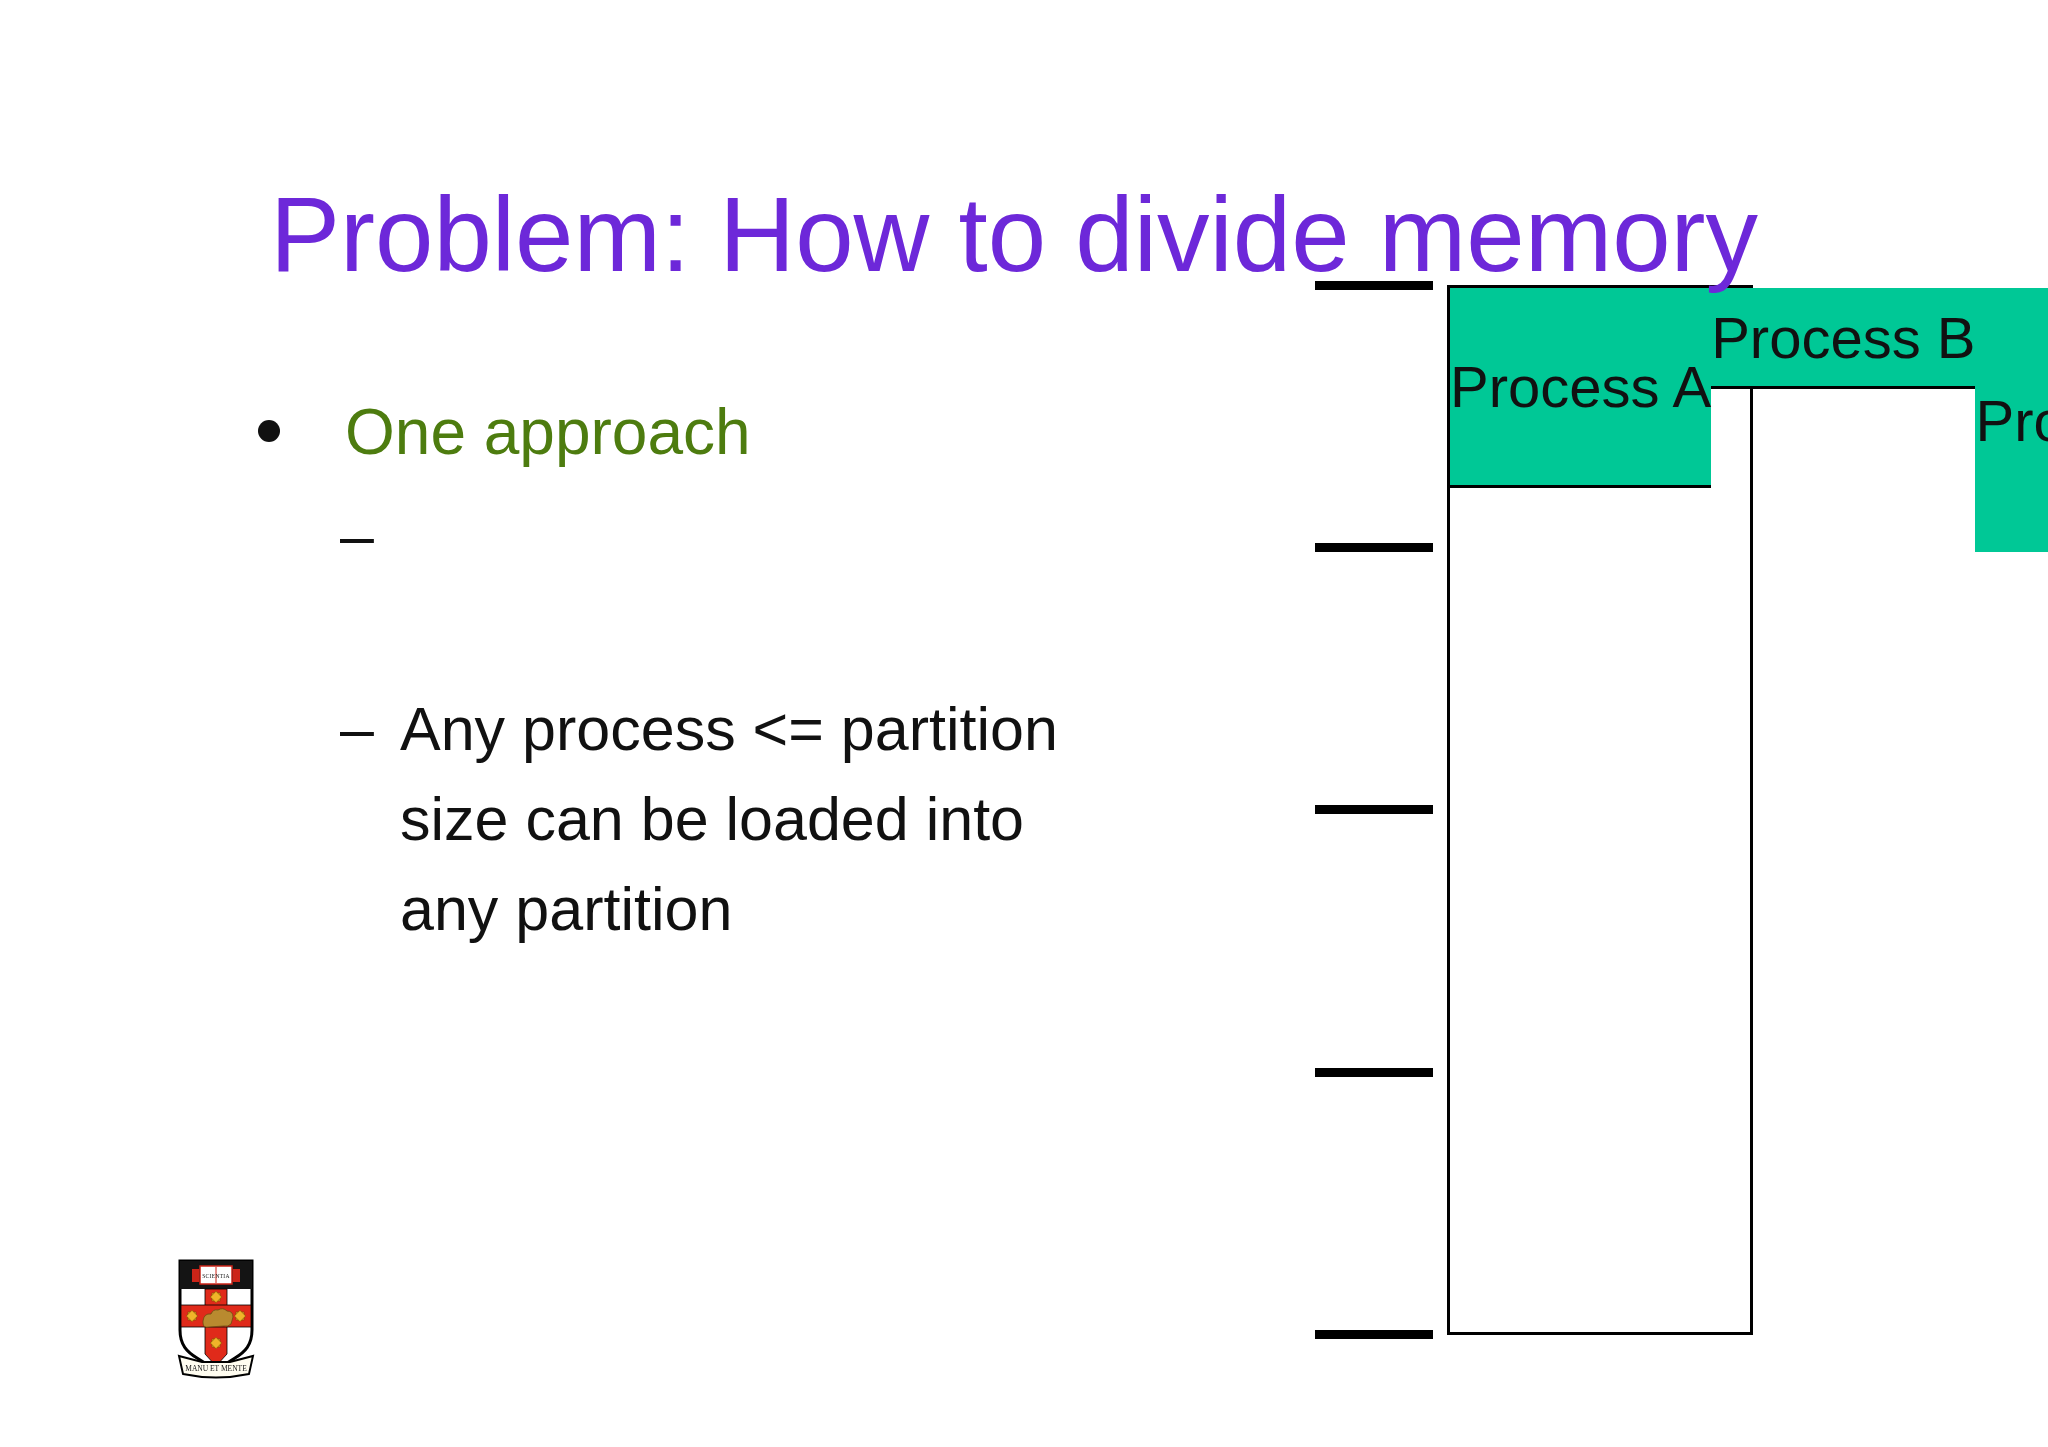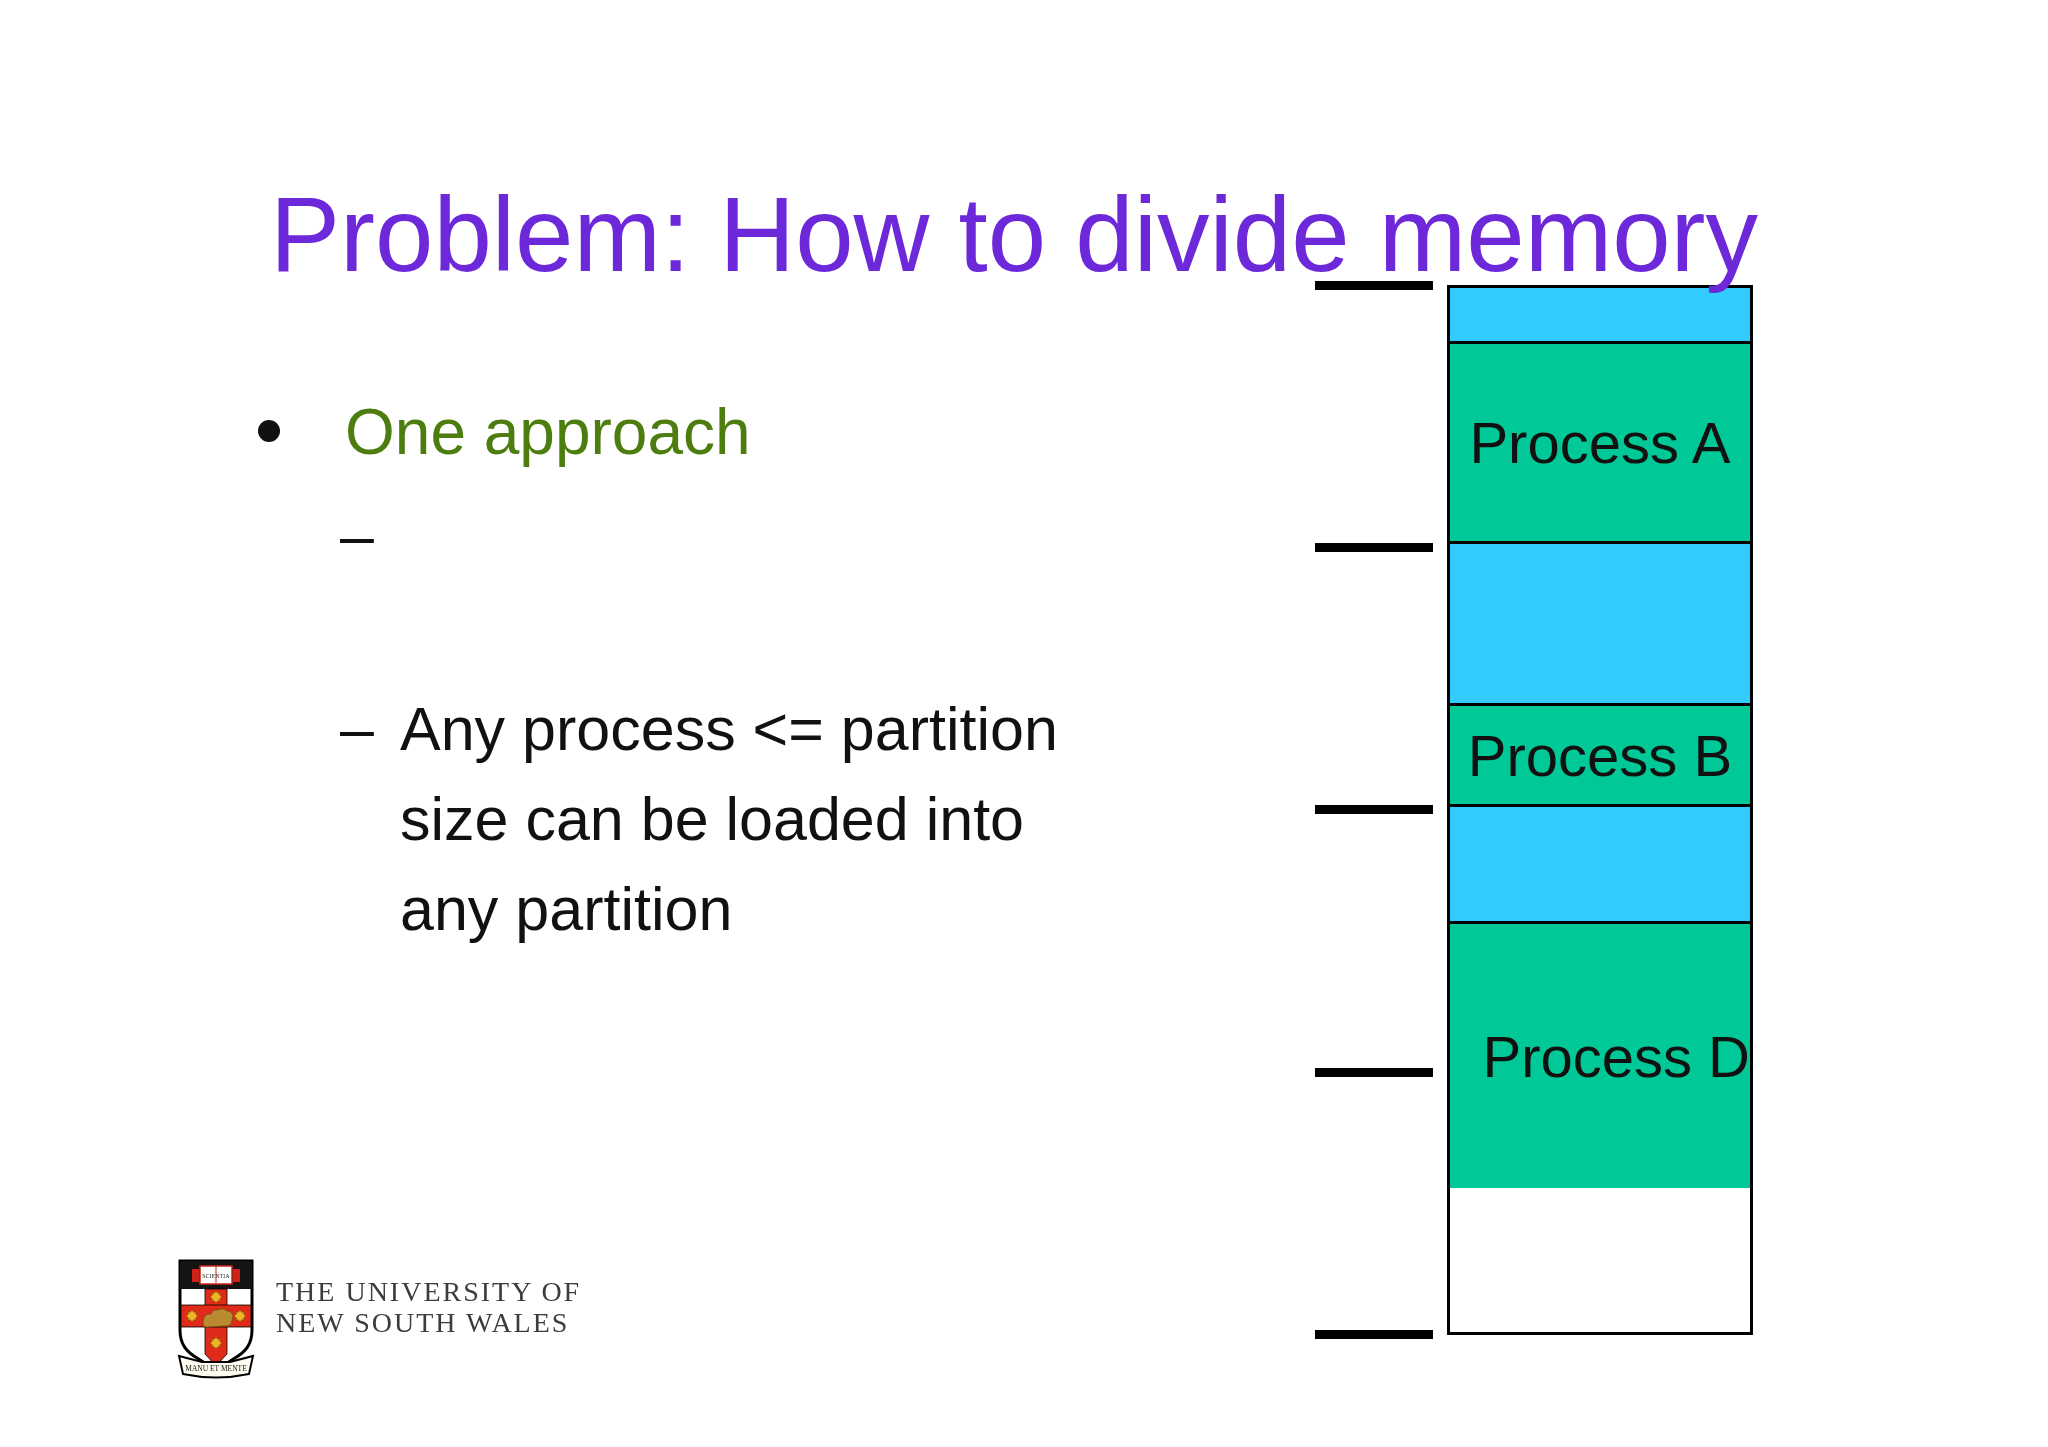--- a/index.html
+++ b/index.html
@@ -42,21 +42,21 @@
   .dash { display:inline-block; width:60px; flex:0 0 60px; }
   .sub-lines div { white-space:nowrap; }
 
   
   .memory-box {
     position:absolute; left:1447px; top:285px;
     width:306px; height:1050px;
     border:3px solid #000;
     box-sizing:border-box;
     z-index:1;
-    display:flex; flex-direction:column;
+    display:flex; 
   }
   .seg { box-sizing:border-box; border-bottom:3px solid #000;
          display:flex; align-items:center; justify-content:center; }
   .seg:last-child { border-bottom:none;justify-content:flex-end; }
   .free { background:#33CCFF; }
   .proc { background:#00C896; }
   .h0{height:56px} .h1{height:200px} .h2{height:162px} .h3{height:101px}
   .h4{height:117px} .h5{height:144px} .h6{height:264px}
   .proc-label { font-size:58px; color:#111111; white-space:nowrap; }
 
@@ -155,18 +155,14 @@
       <rect x="-4" y="-4" width="8" height="8" transform="translate(39,85)"></rect>
       <rect x="-4" y="-4" width="8" height="8" transform="translate(39,85) rotate(45 0 0)"></rect>
     </g>
 
     <path d="M26,63 q1,-8 8,-7 q2,-5 7,-4 q5,-3 9,1 q6,0 6,6 l-2,7 q-3,3 -7,2 l-15,1 q-6,1 -6,-4 Z" fill="#b98a2f" stroke="#6b4d12" stroke-width="0.8"></path>
 
     <path d="M2,98 L25,104 H53 L76,98 L72,116 Q39,123 6,116 Z" fill="#fffdf0" stroke="#000000" stroke-width="2"></path>
     <text x="39" y="113" class="crest-banner-text">MANU ET MENTE</text>
   </svg>
 
-  <div class="university-name">
-    <div>THE UNIVERSITY OF</div>
-    <div>NEW SOUTH WALES</div>
-  </div>
 
 </div>
 
 </body></html>

